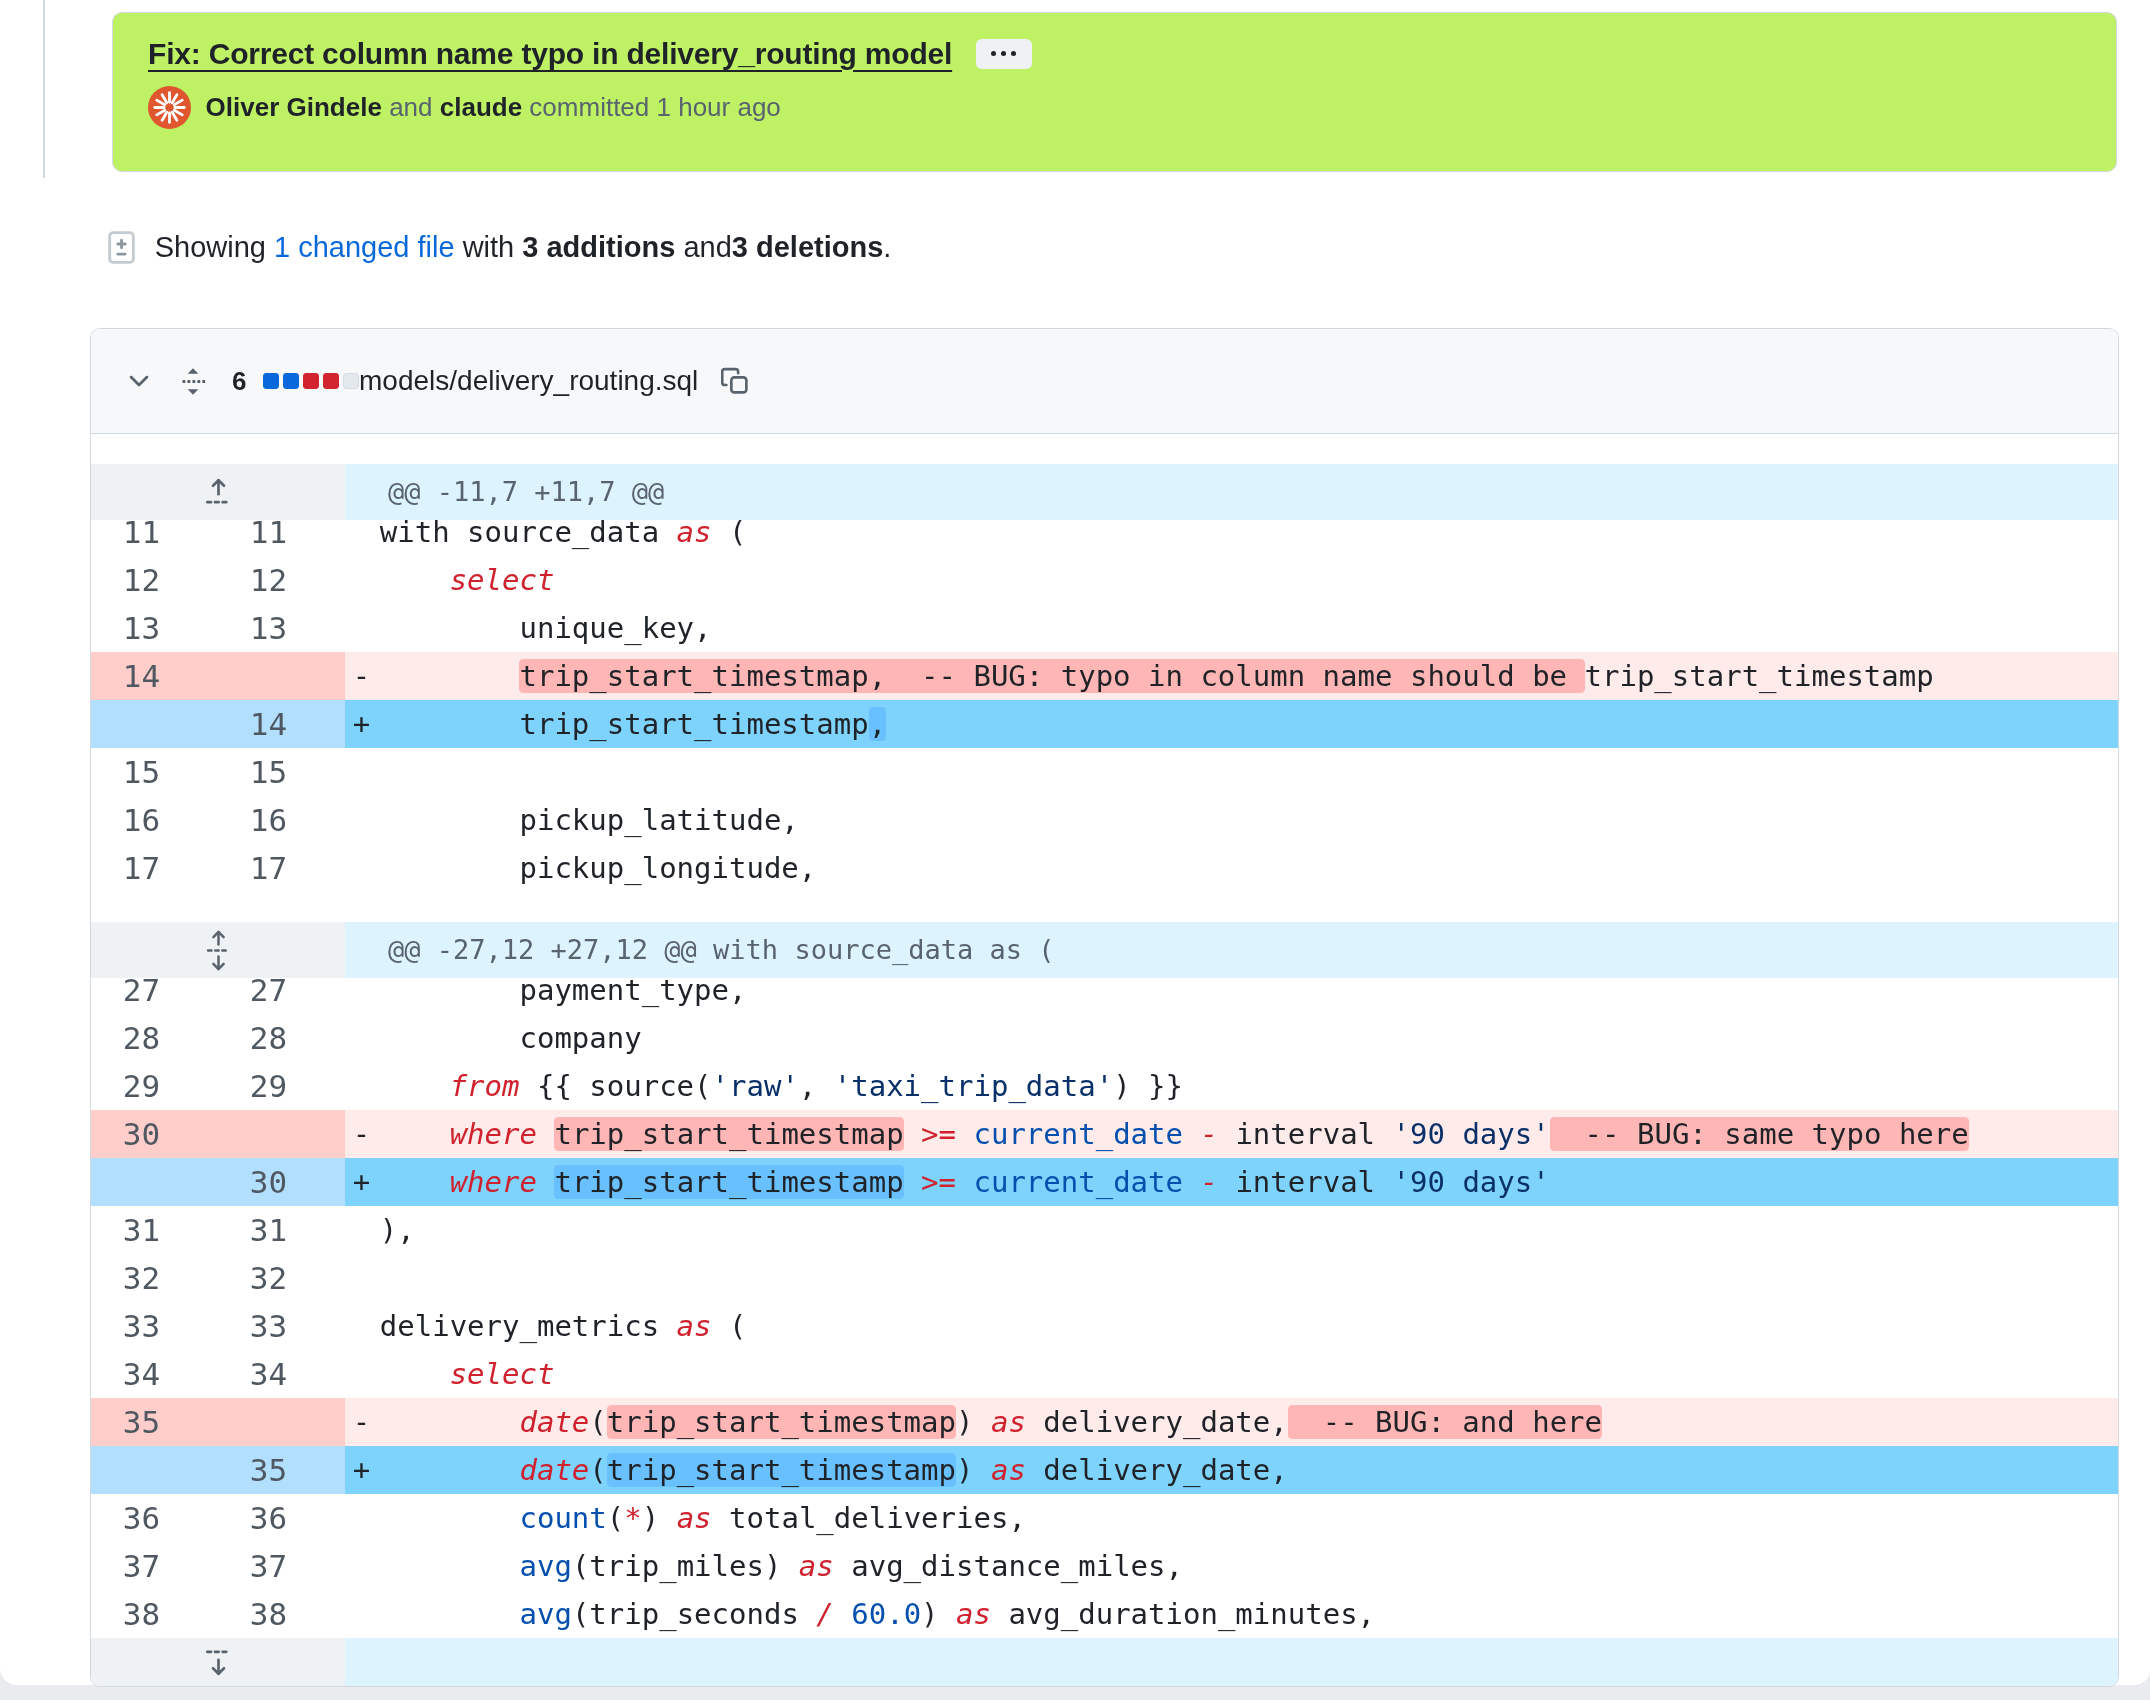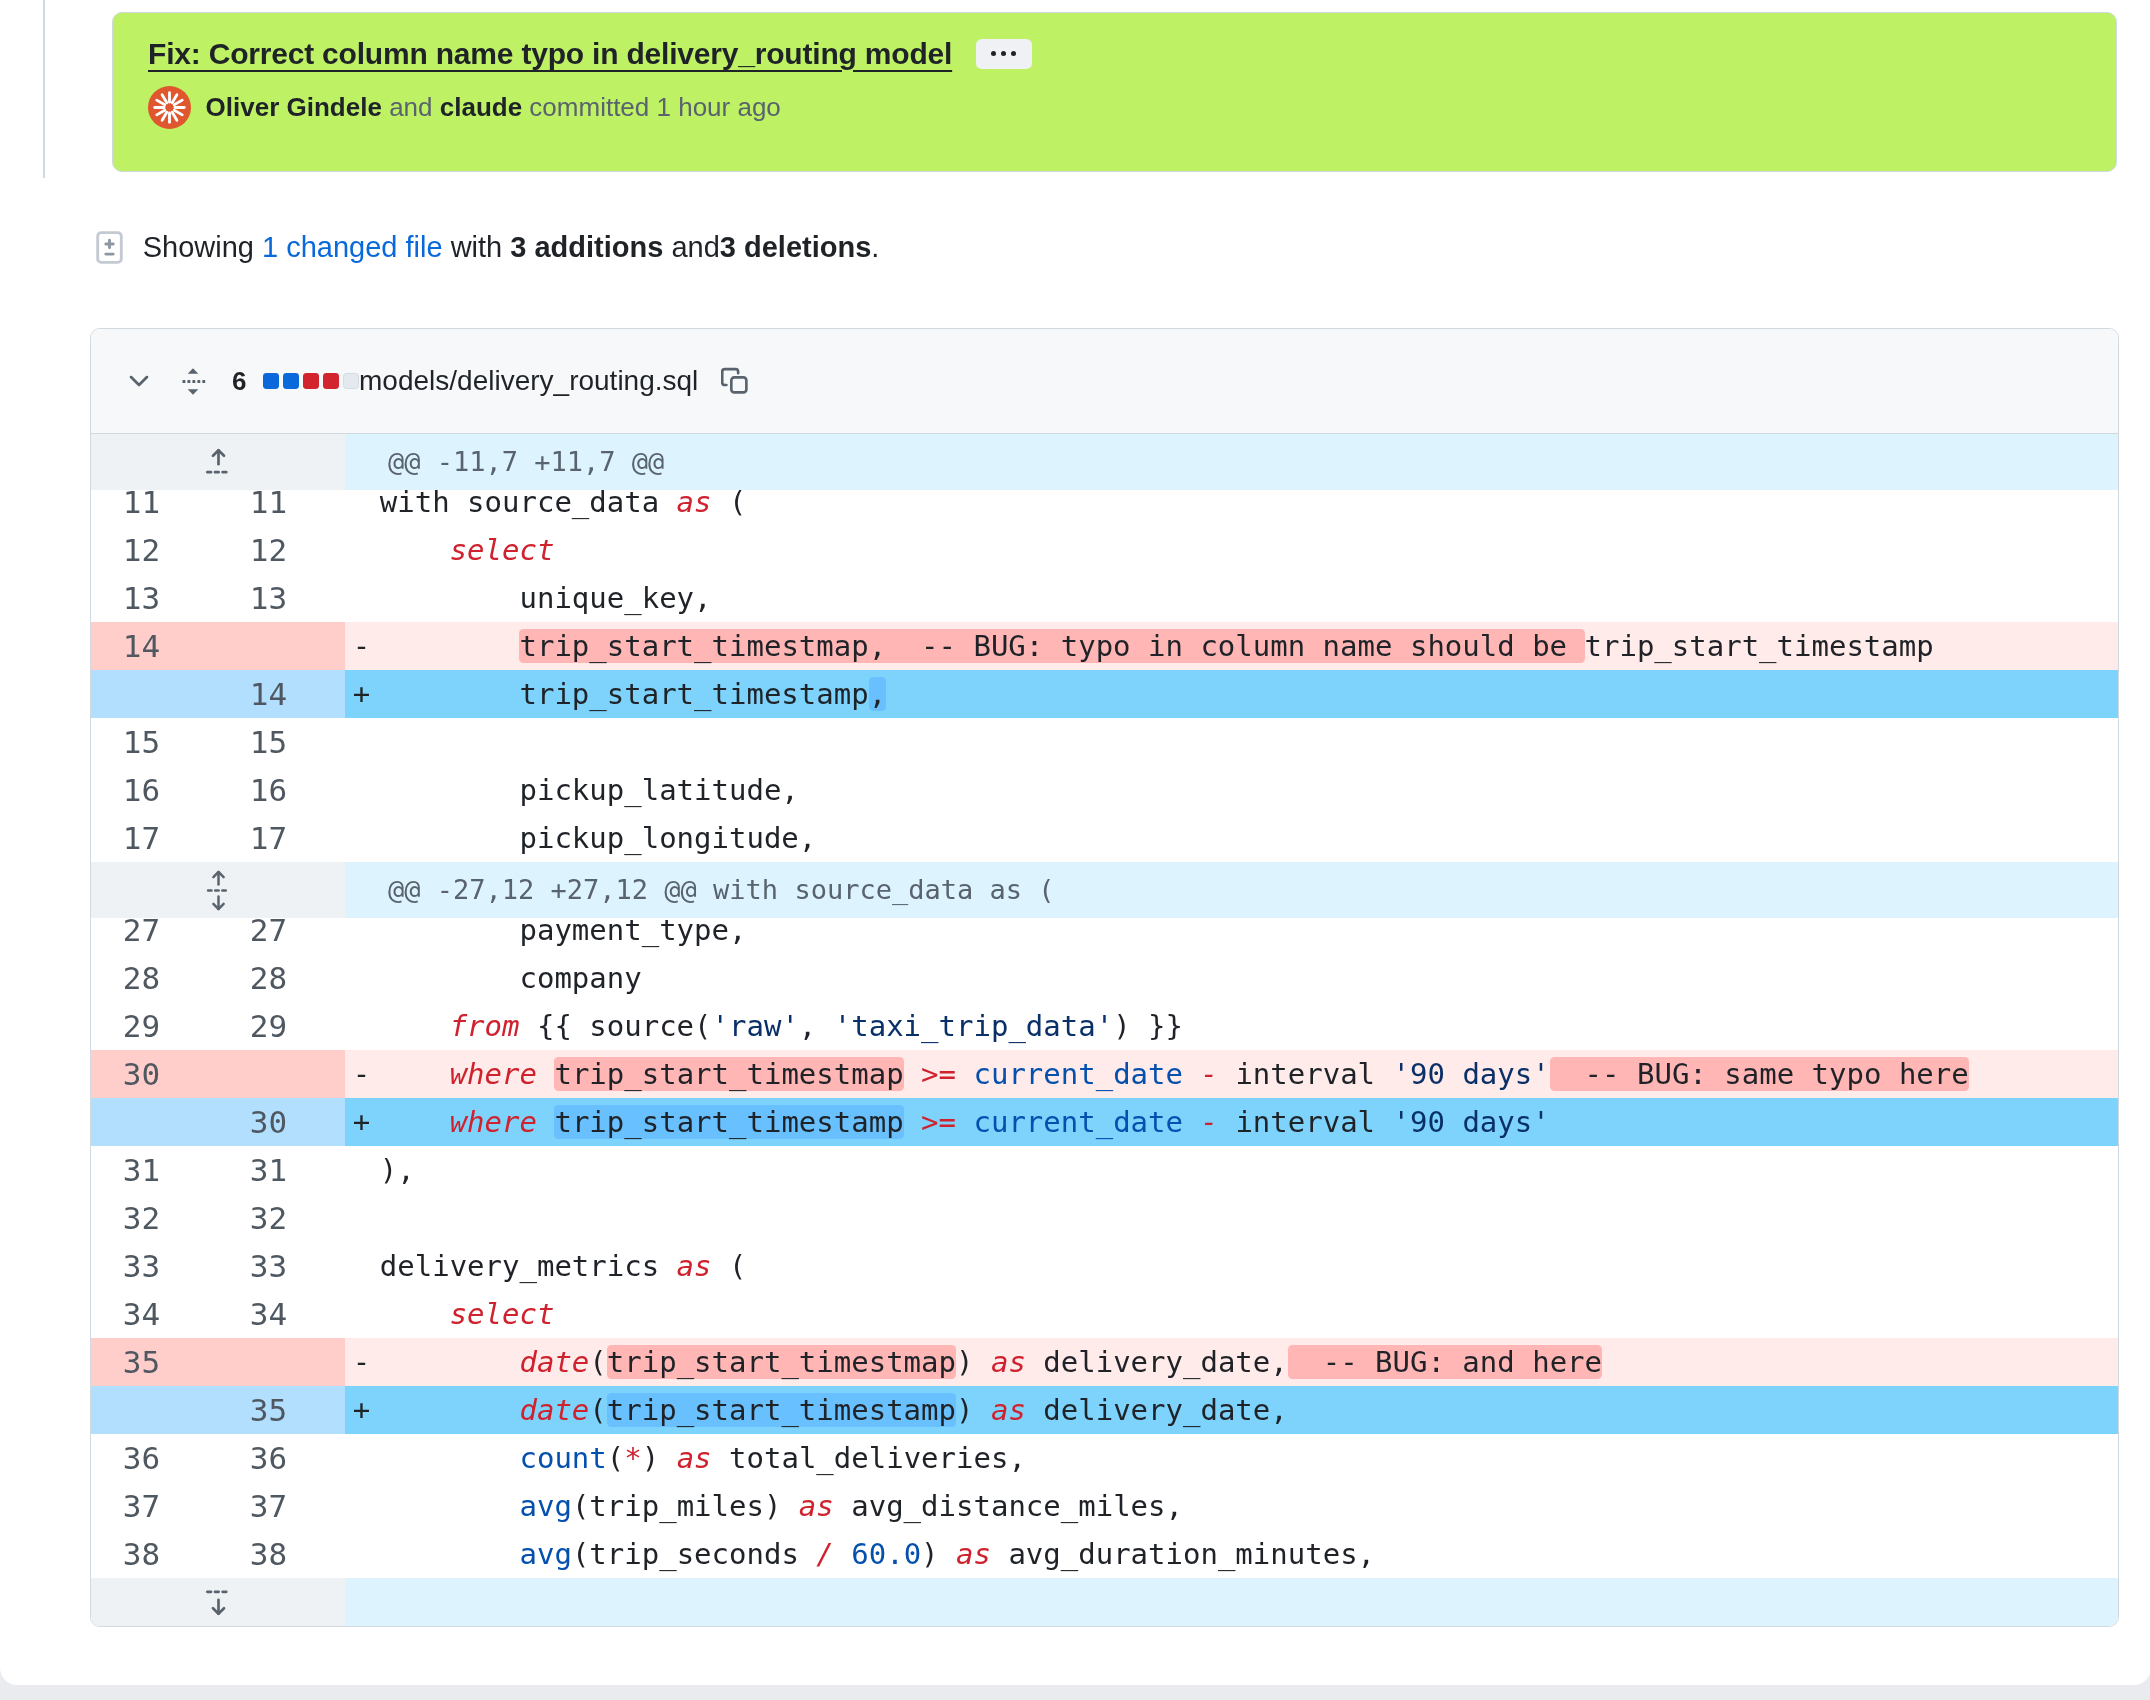--- a/index.html
+++ b/index.html
@@ -22,21 +22,21 @@
   .commit-title { font-size:30px; font-weight:700; color:#1f2328; text-decoration:underline;
     text-decoration-thickness:2px; text-underline-offset:5.6px; letter-spacing:-0.2px; cursor:pointer; }
   .more-btn { width:56px; height:30px; background:#eff1f4; border:none; border-radius:5.6px;
     display:flex; align-items:center; justify-content:center; gap:5px; cursor:pointer; flex:0 0 auto; }
   .more-btn .dot { width:5px; height:5px; border-radius:50%; background:#1f2328; }
   .byline { display:flex; align-items:center; gap:14.6px; margin-top:15.7px; font-size:26px; color:#59636e; }
   .byline .avatar { width:43px; height:43px; flex:0 0 auto; cursor:pointer; }
   .byline .strong { color:#1f2328; font-weight:700; cursor:pointer; }
 
   
-  .summary { position:absolute; left:92px; top:230px; display:flex; align-items:center; gap:15.7px;
+  .summary { position:absolute; left:104px; top:230px; display:flex; align-items:center; gap:15.7px;
     font-size:29px; color:#1f2328; }
   .summary svg { width:35px; height:35px; flex:0 0 auto; }
   .summary a { color:#0969da; text-decoration:none; cursor:pointer; }
   .summary .b { font-weight:700; }
 
   
   .diff-card { position:absolute; left:90px; top:328px; width:2029px; background:#fff;
     border:1.1px solid #d1d9e0; border-radius:10px; overflow:hidden; }
   .diff-header { height:105px; background:#f6f8fa; border-bottom:1.1px solid #d1d9e0;
     display:flex; align-items:center; padding:0 34px 0 35px; }
@@ -61,21 +61,21 @@
   .marker { display:inline-block; width:27px; }
   .row.del .num { background:#ffcecb; }
   .row.del .code { background:#ffebe9; }
   .row.del .hl { background:rgba(255,129,130,.5); border-radius:4.5px; }
   .row.add .num { background:#b3dfff; }
   .row.add .code { background:#7dd3fc; }
   .row.add .hl { background:rgba(84,174,255,.5); border-radius:4.5px; }
   .tok-k { color:#cf222e;font-style:italic; }
   .tok-f { color:#0550ae; }
   .tok-s { color:#0a3069; }
-  .row.hunk { height:44px; line-height:56px; }
+  .row.hunk { height:44px; line-height:56px;margin-top:30px; }
   .row.expand { height:48px; line-height:48px; }
   .row.hunk .gutter, .row.expand .gutter { grid-column:1 / 3; background:#eff2f5;
     display:flex; align-items:center; justify-content:center; }
   .gutter .expand-btn { background:none; border:none; cursor:pointer; display:flex; align-items:center; }
   .gutter svg { width:29px; }
   .row.hunk .code, .row.expand .code { background:#ddf4ff; }
   .row.hunk .code { color:#59636e; font-size:27px; padding-left:43px; }
 </style>
 </head>
 <body>

